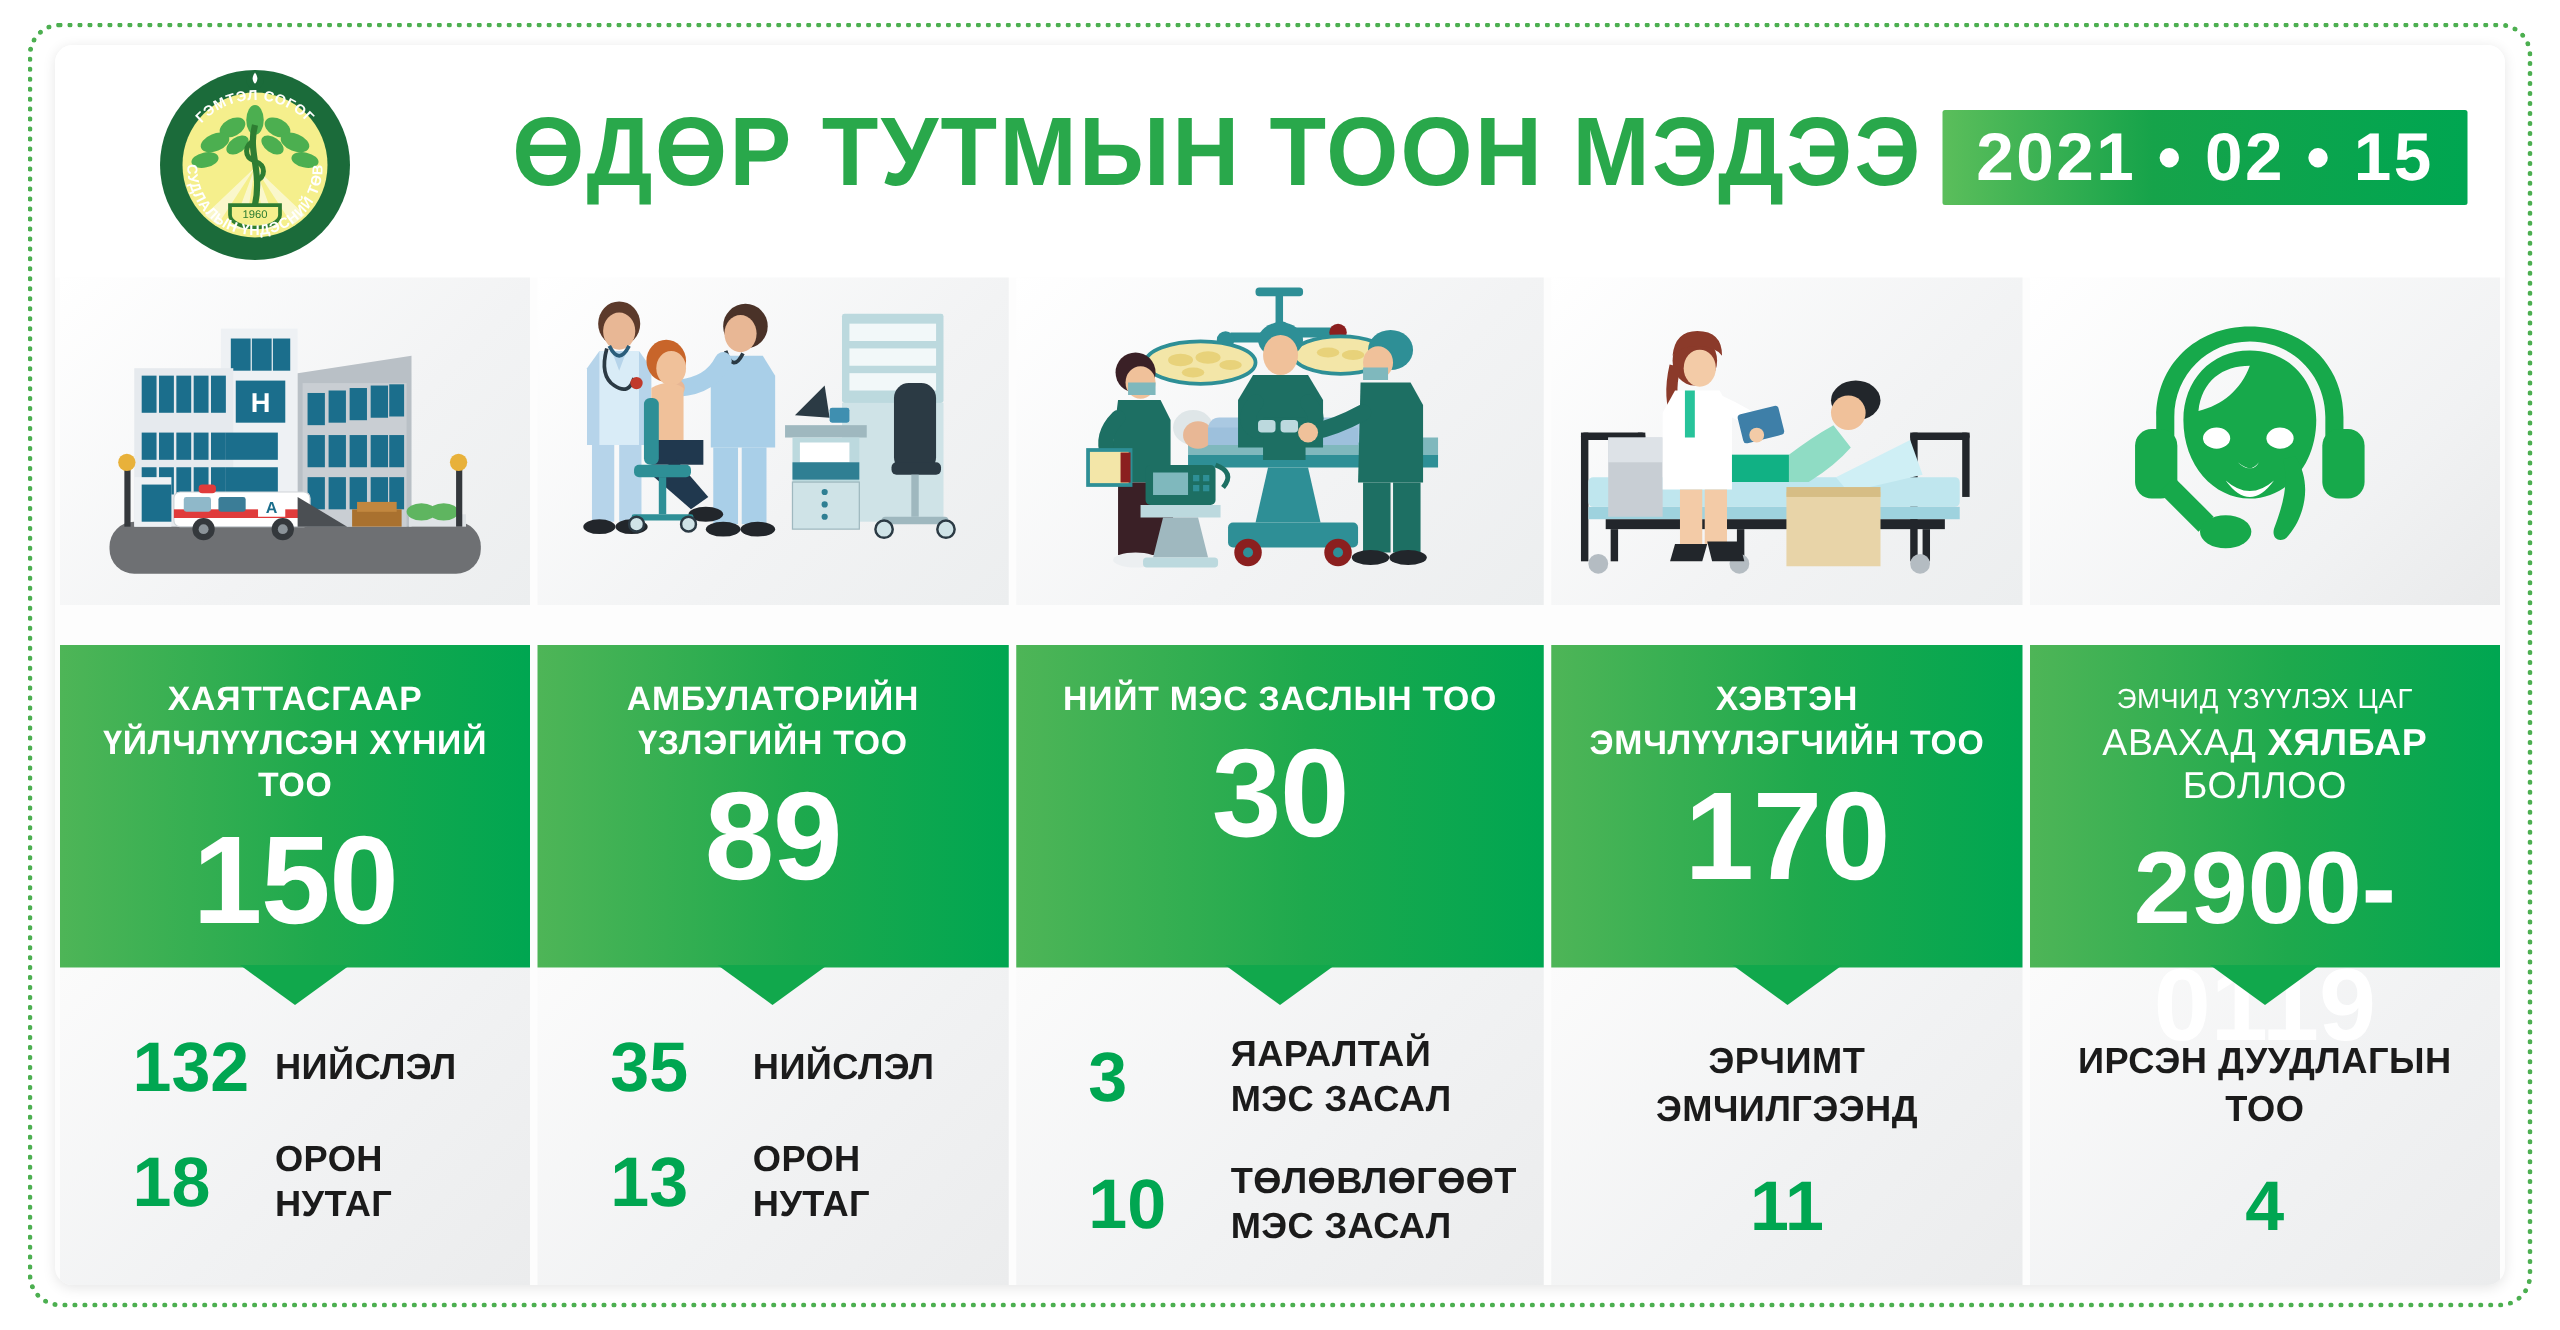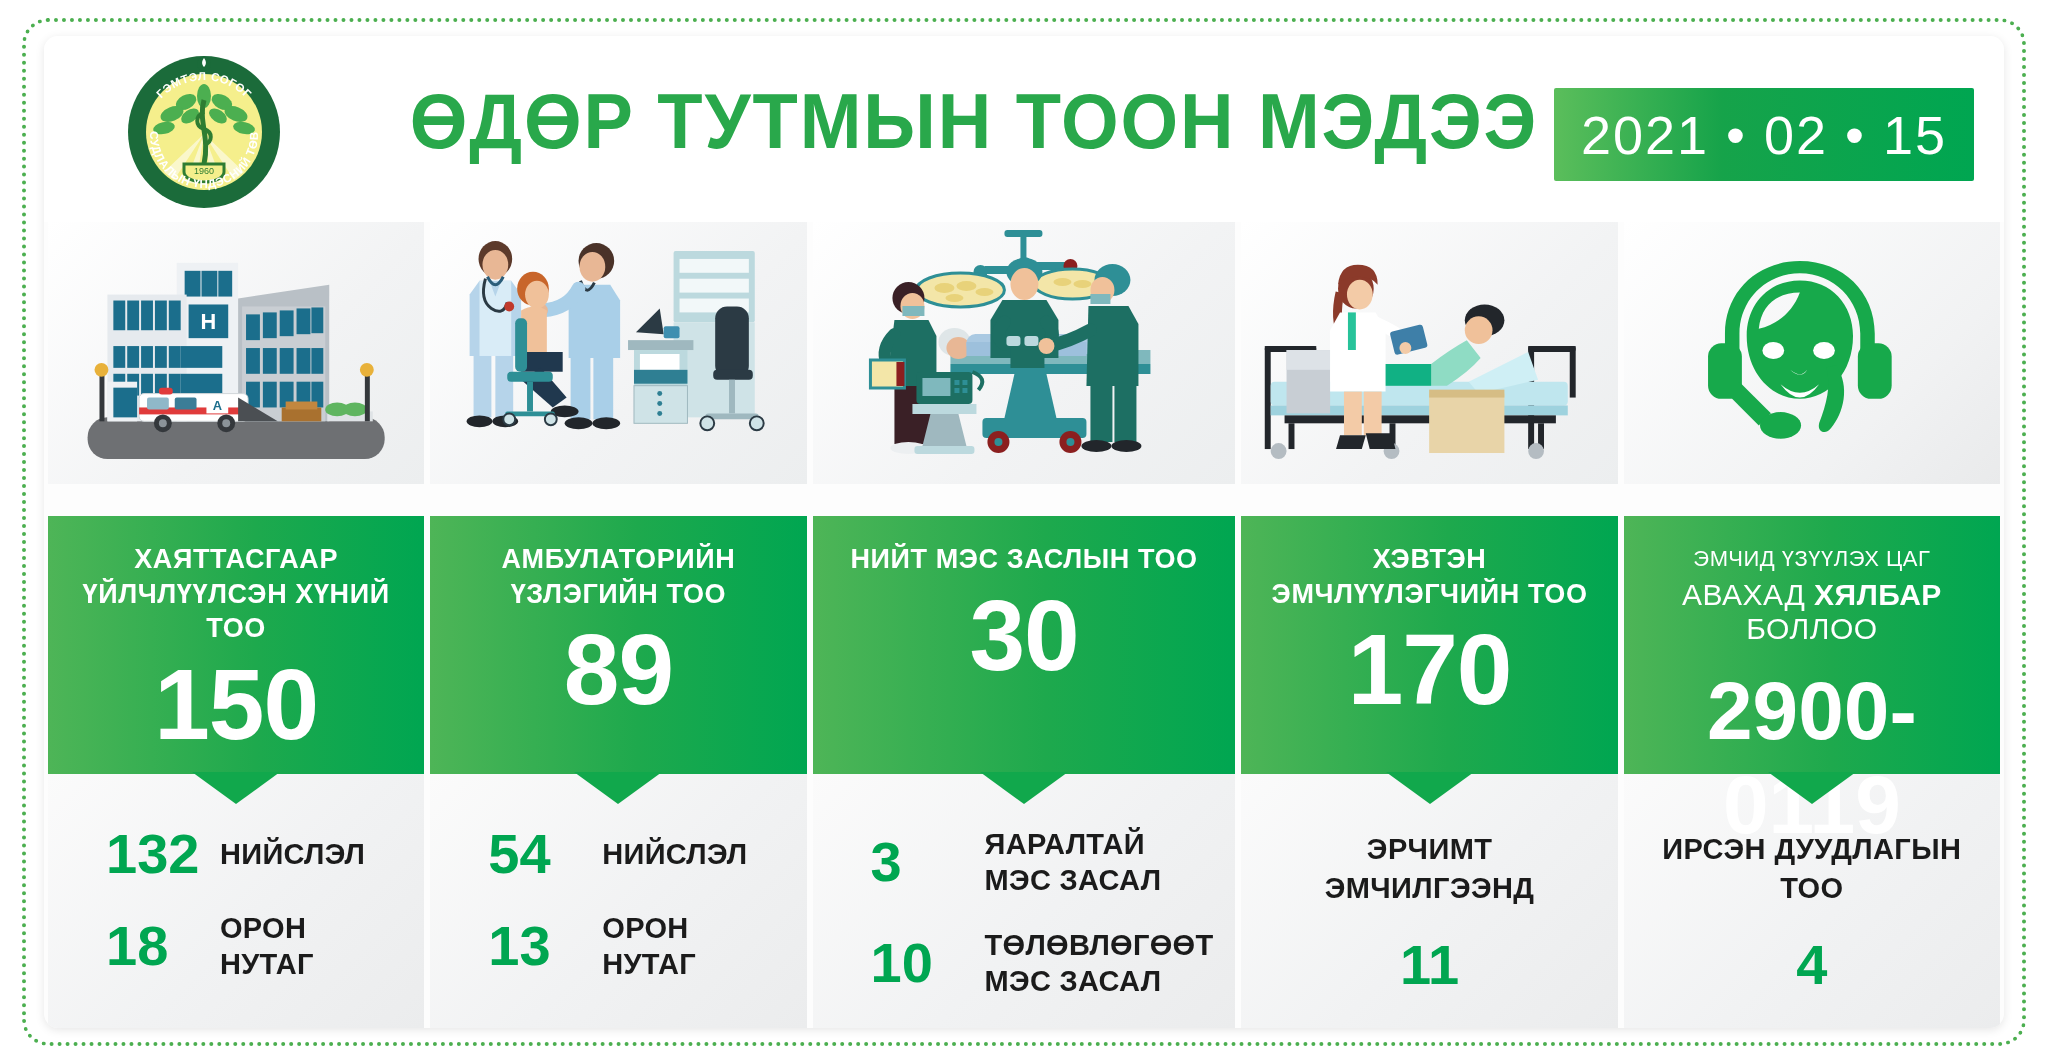--- a/index.html
+++ b/index.html
@@ -50,24 +50,24 @@
     font-size: 78px;
     font-weight: bold;
     letter-spacing: 2px;
     color: #29A84B;
     line-height: 1;
     font-family: "Liberation Sans", sans-serif;
     transform: scaleX(0.95);
   }
   .date-badge {
     position: absolute; right: 30px; top: 52px;
-    width: 420px; height: 93px;
+    width: 420px; height: 76px;
     background: linear-gradient(90deg, #5BBE5B 0%, #16A34A 40%, #00A651 100%);
     color: #ffffff;
-    font-size: 54px; font-weight: normal;
+    font-size: 54px; font-weight: bold;
     letter-spacing: 2px;
     display: flex; align-items: center; justify-content: center;
     border-radius: 2px;
     text-align: center;
   }
 
   
   .columns {
     position: absolute; left: 0; top: 186px;
     width: 1960px; height: 806px;
@@ -409,21 +409,21 @@
             </g>
           </svg>
         </div>
         <div class="band">
           <div class="cap">АМБУЛАТОРИЙН ҮЗЛЭГИЙН ТОО</div>
           <div class="big">89</div>
           <div class="notch"></div>
         </div>
         <div class="breakdown">
           <div class="bd-row">
-            <div class="bd-num">54</div>
+            <div class="bd-num">35</div>
             <div class="bd-label">НИЙСЛЭЛ</div>
           </div>
           <div class="bd-row">
             <div class="bd-num">13</div>
             <div class="bd-label">ОРОН НУТАГ</div>
           </div>
         </div>
       </div>
 
       <div class="col">

